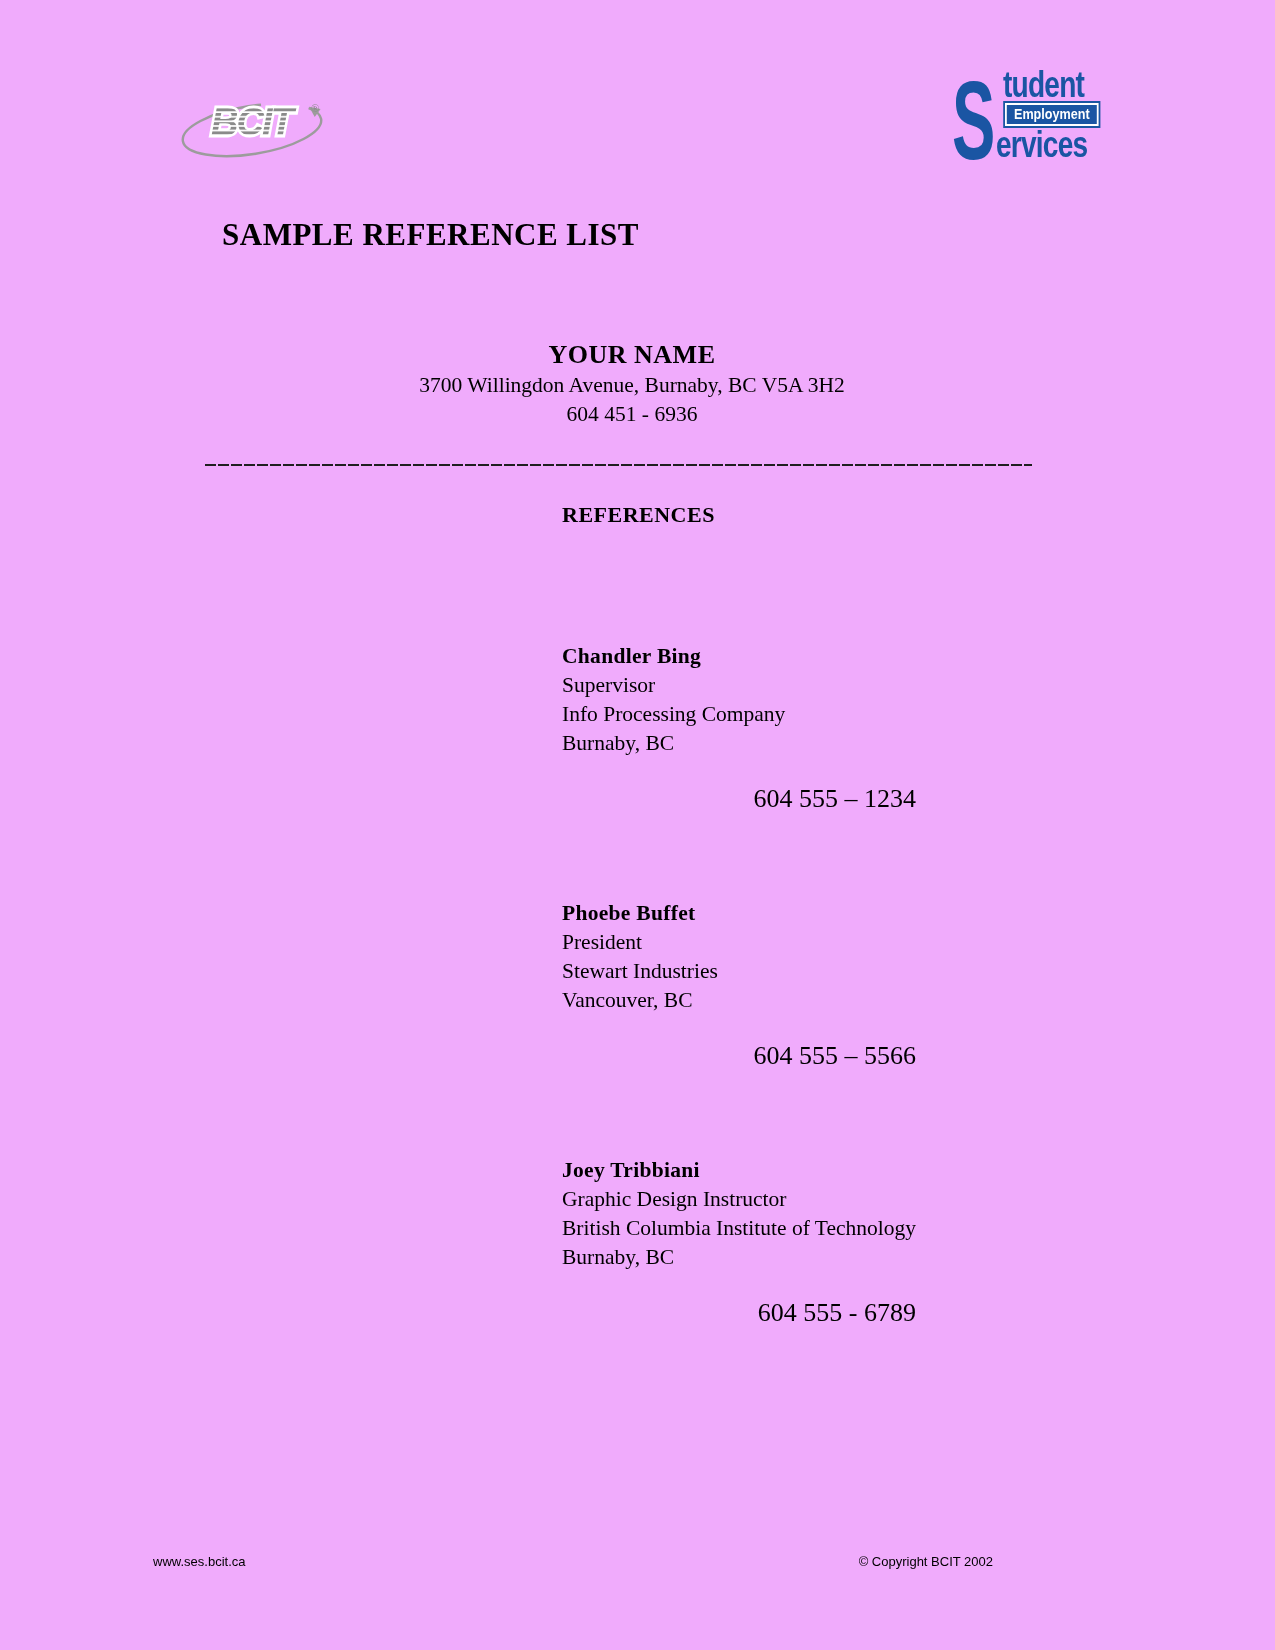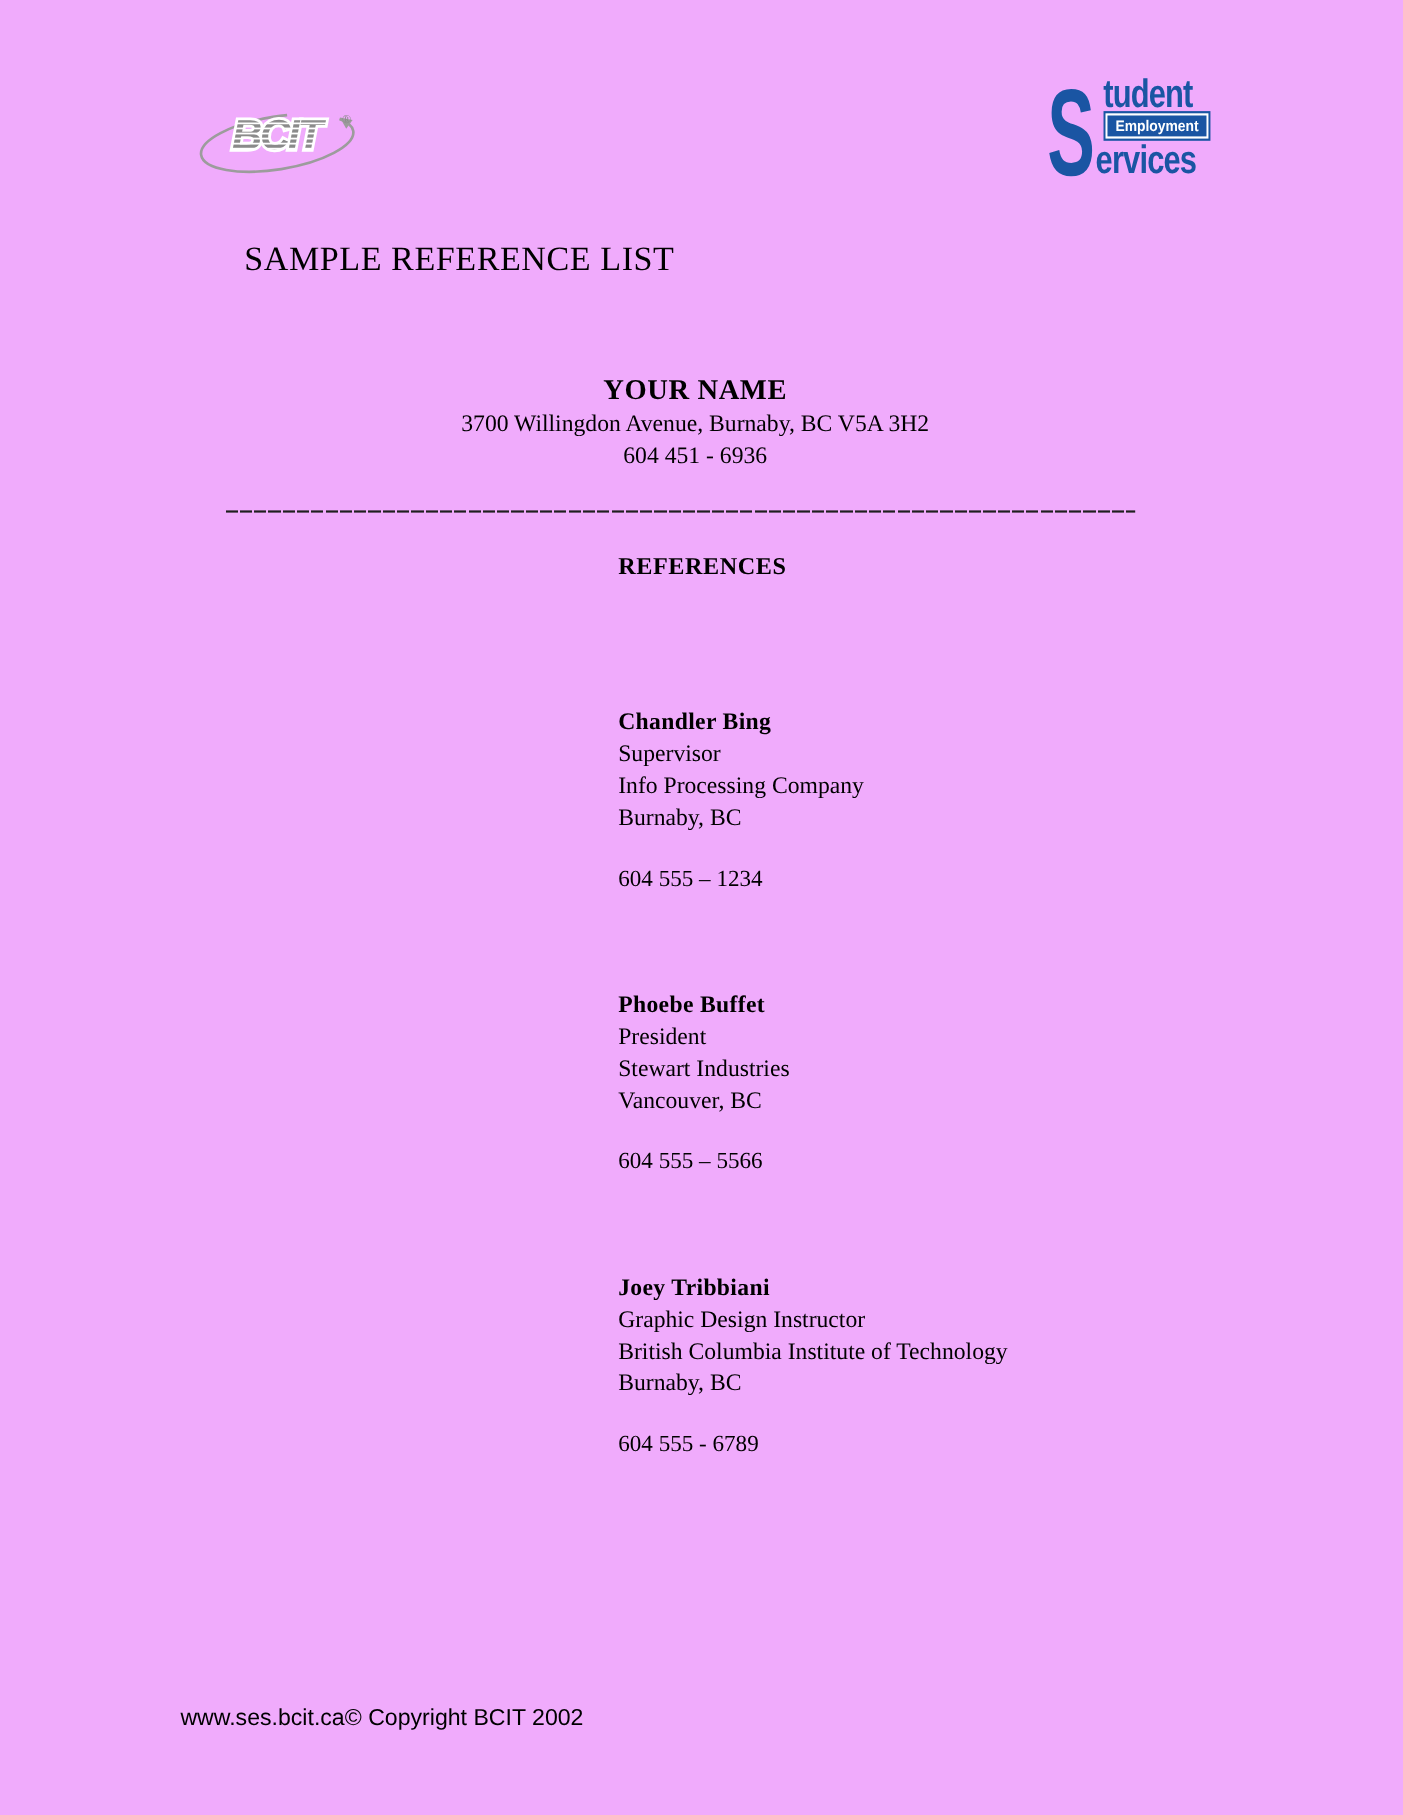--- a/index.html
+++ b/index.html
@@ -32,21 +32,21 @@
     font-family:"Liberation Sans", sans-serif; font-weight:bold;
     font-size:14px; line-height:16px; color:#fff; background:#1a55a3;
     padding:1px 8px 2px; border:2px solid #fff; box-shadow:0 0 0 2px #1a55a3;
     margin:4px 0 4px 4px; transform:scaleX(0.9); transform-origin:left center;
     white-space:nowrap;
   }
 
   
   .doc-title {
     position:absolute; left:222px; top:218px;
-    font-size:31px; font-weight:normal; letter-spacing:0.5px; line-height:1.1;
+    font-size:31px; font-weight:bold; letter-spacing:0.5px; line-height:1.1;
   }
 
   
   .contact { position:absolute; left:217px; top:338px; width:830px; text-align:center; }
   .contact-name { font-size:26px; font-weight:bold; line-height:33px; letter-spacing:0.5px;text-align:center; }
   .contact-line { font-size:21.5px; line-height:29px; }
 
   
   .rule {
     position:absolute; left:205px; top:464px; width:827px; height:2px;
@@ -57,27 +57,27 @@
   .section-heading {
     position:absolute; left:562px; top:502px;
     font-size:22px; font-weight:bold; letter-spacing:0.5px; line-height:26px;
   }
 
   
   .references { position:absolute; left:562px; top:629px;margin-top:13px; }
   .ref-block { margin-bottom:86px; }
   .ref-name { font-size:21.5px; font-weight:bold; line-height:29px; letter-spacing:0.3px; }
   .ref-line { font-size:21.5px; line-height:29px; }
-  .ref-phone { font-size:21px; line-height:29px; margin-top:26px; }
+  .ref-phone { font-size:26px; line-height:29px; margin-top:26px;text-align:right; }
 
   
   .footer {
-    position:absolute; left:164px; top:1551px; width:840px;
-    display:flex; 
-    font-family:"Liberation Sans", sans-serif; font-size:21px; line-height:22px;
+    position:absolute; left:153px; top:1551px; width:840px;
+    display:flex; justify-content:space-between;
+    font-family:"Liberation Sans", sans-serif; font-size:13px; line-height:22px;
   }
 </style>
 </head>
 <body>
 
 <div class="page">
 
   <svg class="bcit-logo" viewBox="0 0 156 78">
     <defs>
       <pattern id="bcit-stripes" patternUnits="userSpaceOnUse" width="8" height="4.6">

